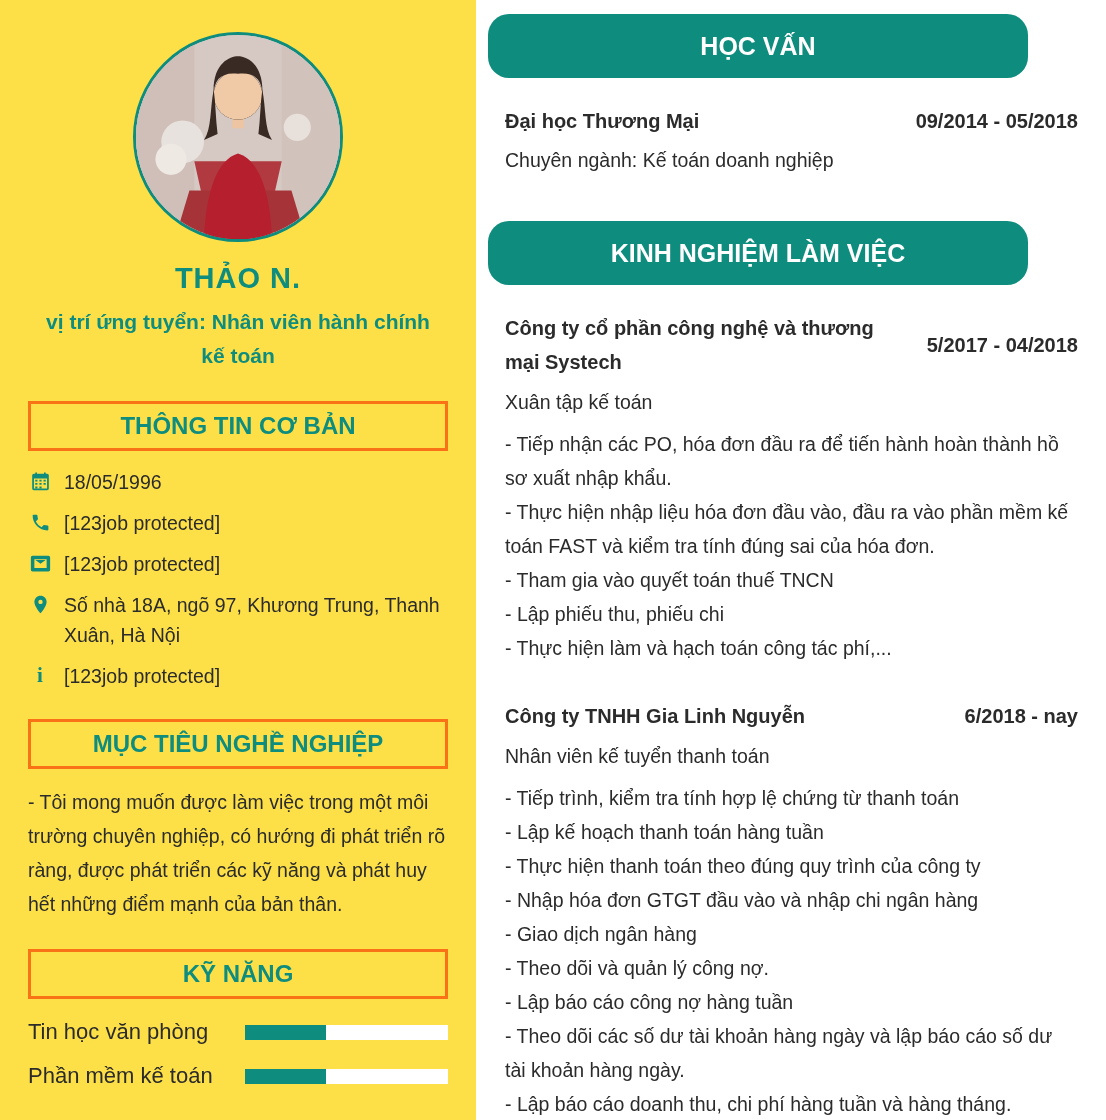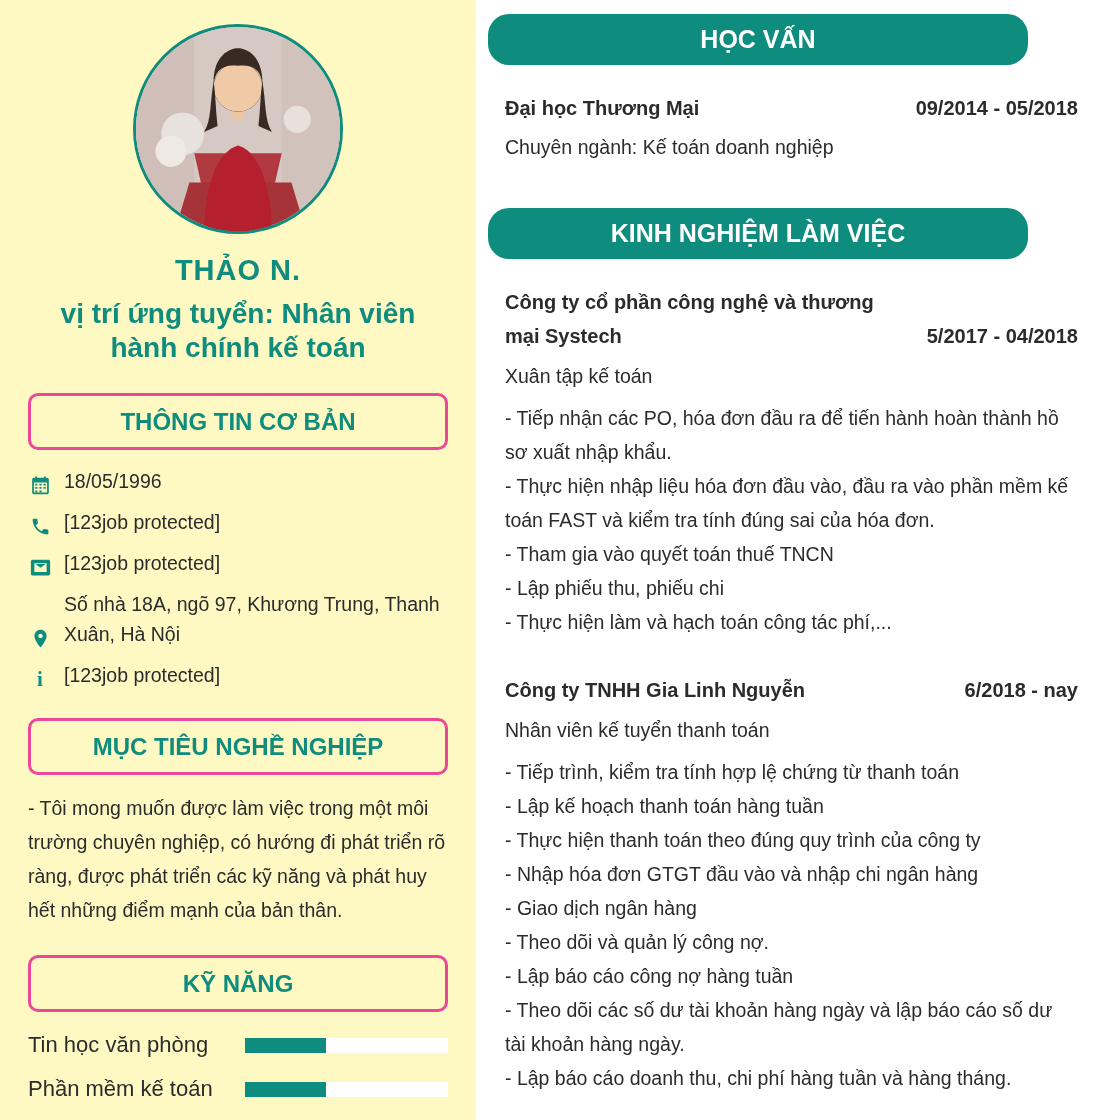--- a/index.html
+++ b/index.html
@@ -1,52 +1,52 @@
 <!DOCTYPE html>
 <html lang="vi"><head>
 <meta charset="utf-8">
 <style>
   * { margin:0; padding:0; box-sizing:border-box; }
   html,body { width:1106px; height:1120px; overflow:hidden; }
   body { font-family:"Liberation Sans", sans-serif; color:#2b2b2b; background:#ffffff; }
   .page { display:flex; width:1106px; height:1120px; }
 
   
-  .sidebar { width:476px; flex:0 0 476px; background:#fef9c3; padding:24px 28px 0 28px; }
+  .sidebar { width:476px; flex:0 0 476px; background:#fde047; padding:32px 28px 0 28px; }
   .photo-wrap { width:210px; height:210px; margin:0 auto; border:3px solid #0e8c7e; border-radius:50%; overflow:hidden; background:#d8cbc6; }
   .photo-wrap svg { display:block; width:100%; height:100%; }
   .name { margin-top:20px; text-align:center; color:#0e8c7e; font-size:29px; font-weight:bold; letter-spacing:1px; }
-  .position { margin-top:10px; text-align:center; color:#0e8c7e; font-size:28px; font-weight:bold; line-height:34px; padding:0 4px; }
-
-  .side-box { margin-top:28px; border:3px solid #ec4899; border-radius:10px; height:57px;
+  .position { margin-top:10px; text-align:center; color:#0e8c7e; font-size:21px; font-weight:bold; line-height:34px; padding:0 4px; }
+
+  .side-box { margin-top:28px; border:3px solid #f97316; border-radius:0; height:50px;
               display:flex; align-items:center; justify-content:center; }
   .side-box span { color:#0e8c7e; font-size:24px; font-weight:bold; }
 
   .info-list { margin-top:16px; }
-  .info-item { display:flex; align-items:flex-end; margin:11px 0; font-size:19.5px; line-height:30px; }
+  .info-item { display:flex; align-items:flex-start; margin:11px 0; font-size:19.5px; line-height:30px; }
   .info-icon { width:24px; flex:0 0 24px; margin-right:12px; display:flex; justify-content:center; padding-top:4px; }
   .info-icon svg { width:21px; height:21px; fill:#0e8c7e; }
   .info-icon .i-glyph { font-family:"Liberation Serif", serif; font-weight:bold; font-size:21px; color:#0e8c7e; line-height:21px; }
 
   .objective-text { margin-top:16px; font-size:19.5px; line-height:34px; }
 
   .skills { margin-top:20px; }
   .skill-row { display:flex; align-items:center; margin-top:18px; }
   .skill-label { flex:1; font-size:22px; }
   .skill-bar { width:203px; flex:0 0 203px; height:15px; background:#ffffff; position:relative; }
   .skill-fill { display:block; height:100%; background:#0e8c7e; }
 
   
   .main { flex:1; background:#ffffff; padding:14px 28px 0 12px; }
-  .section-bar { width:540px; height:51px; background:#0e8c7e; border-radius:21px;
+  .section-bar { width:540px; height:64px; background:#0e8c7e; border-radius:21px;
                  display:flex; align-items:center; justify-content:center; }
   .section-bar span { color:#ffffff; font-size:25px; font-weight:bold; }
   .section-body { margin-left:17px; }
 
-  .entry-head { display:flex; justify-content:space-between; align-items:flex-end; }
+  .entry-head { display:flex; justify-content:space-between; align-items:center; }
   .entry-title { font-size:20px; font-weight:bold; line-height:34px; max-width:400px; }
   .entry-period { font-size:20px; font-weight:bold; line-height:34px; white-space:nowrap; }
   .entry-detail, .entry-role { font-size:19.5px; line-height:34px; }
   .bullets { margin-top:8px; }
   .bullet { font-size:19.5px; line-height:34px; }
 
   .edu-head { margin-top:26px; }
   .edu-detail { margin-top:5px; }
   .exp-bar { margin-top:44px; }
   .job { margin-top:26px; }

